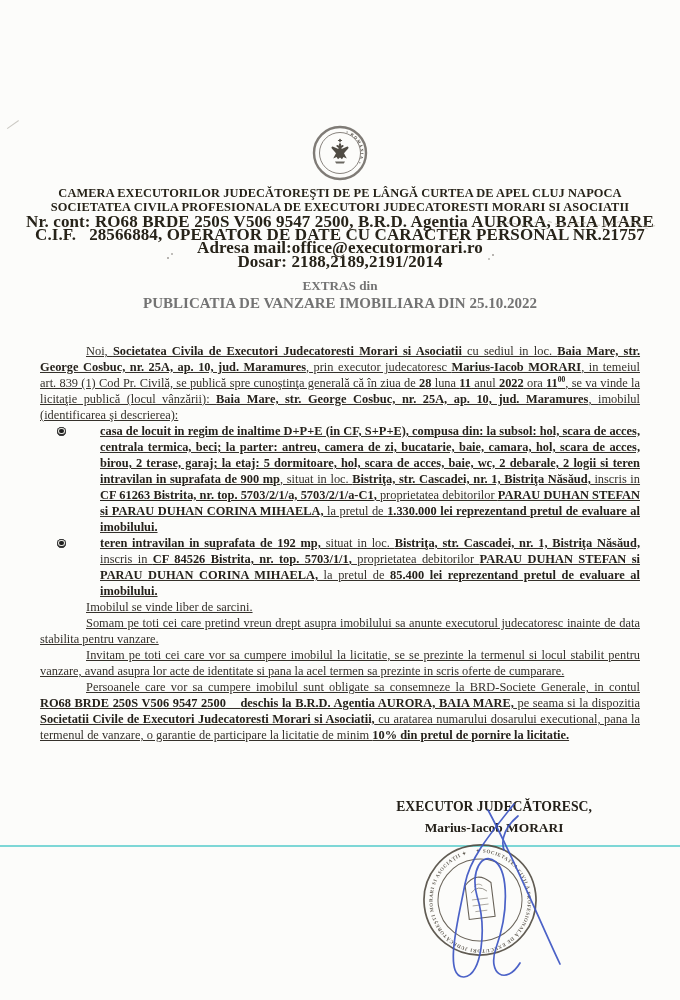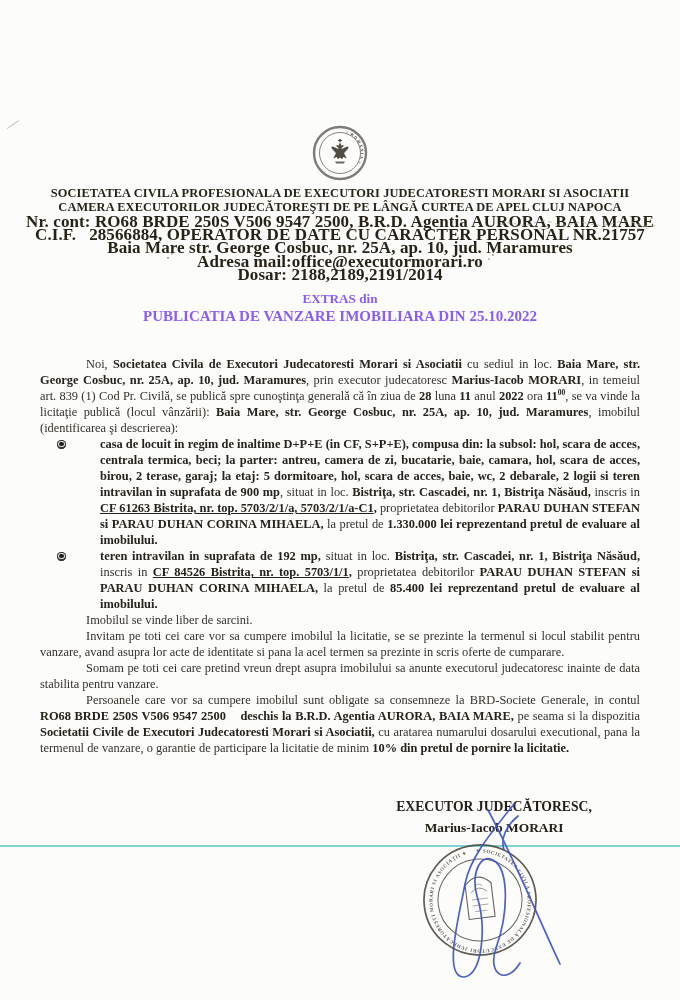--- a/index.html
+++ b/index.html
@@ -8,26 +8,26 @@
     background:#fcfcfa;overflow:hidden;
     font-family:"Liberation Serif","DejaVu Serif",serif;
     color:#332f29;
   }
   
   .seal-wrap{padding-top:125px;text-align:center;}
   .letterhead{text-align:center;margin-top:2px;}
   .hl{font-weight:bold;font-size:17px;line-height:13.3px;color:#272319;letter-spacing:.1px;}
   .hl-lg{font-size:12.4px;line-height:13.9px;}
   
-  .doc-title{text-align:center;margin-top:9px;font-weight:bold;color:#8b5cf6;}
+  .doc-title{text-align:center;margin-top:9px;font-weight:bold;color:#737373;}
   .t1{font-size:13.2px;line-height:17px;}
   .t2{font-size:15px;line-height:18px;}
   
   .bodytext{margin:31px 64px 0 40px;width:600px;font-size:12.4px;line-height:16px;
-    text-align:justify;color:#35312b;}
+    text-align:justify;color:#35312b;text-decoration:underline;}
   .bodytext p{margin:0;text-indent:46px;}
   .b{font-weight:bold;color:#26221c;}
   .u{text-decoration:underline;}
   sup{font-size:7.5px;line-height:0;vertical-align:super;}
   ul.props{list-style:none;margin:0;padding:0;}
   li.prop{position:relative;padding-left:60px;text-align:justify;}
   li.prop .bullet{
     position:absolute;left:17px;top:3.5px;width:9px;height:9px;border-radius:50%;
     background:radial-gradient(circle at 50% 50%, #2c2c2c 0 2.1px, #ececе6 2.5px 3px, #343434 3.3px 4.5px);
     background-color:#2c2c2c;
@@ -74,25 +74,24 @@
       <g fill="#3e3931" opacity="0.9">
         <path d="M28 17.5 l1.2 2.2 -0.4 1 1.8 -0.6 c1 0 1.4 1 .6 1.6 l-1.6 1 0 1.4 5.2 -2.4 c1.4 -.4 2.2 .8 1.4 1.9 l-4.2 4.6 2.8 5.4 -3.4 -1.6 -1.4 2.2 -2 -1.8 -2 1.8 -1.4 -2.2 -3.4 1.6 2.8 -5.4 -4.2 -4.6 c-.8 -1.1 0 -2.3 1.4 -1.9 l5.2 2.4 0 -1.4 -1.6 -1 c-.8 -.6 -.4 -1.6 .6 -1.6 l1.8 .6 -0.4 -1 z"></path>
         <rect x="27.3" y="13.8" width="1.4" height="3.4" rx=".5"></rect>
         <rect x="25.9" y="14.9" width="4.2" height="1.2" rx=".5"></rect>
         <path d="M23 36.5 h10 l-1.2 2 h-7.6 z" opacity=".85"></path>
       </g>
     </svg>
   </div>
 
   <div class="letterhead">
+    <div class="hl hl-lg">CAMERA EXECUTORILOR JUDECĂTOREŞTI DE PE LÂNGĂ CURTEA DE APEL CLUJ NAPOCA</div>
     <div class="hl hl-lg">SOCIETATEA CIVILA PROFESIONALA DE EXECUTORI JUDECATORESTI MORARI SI ASOCIATII</div>
-    <div class="hl hl-lg">CAMERA EXECUTORILOR JUDECĂTOREŞTI DE PE LÂNGĂ CURTEA DE APEL CLUJ NAPOCA</div>
     <div class="hl">Nr. cont: RO68 BRDE 250S V506 9547 2500, B.R.D. Agentia AURORA, BAIA MARE</div>
     <div class="hl">C.I.F.&nbsp;&nbsp;&nbsp;28566884, OPERATOR DE DATE CU CARACTER PERSONAL NR.21757</div>
-    <div class="hl">Baia Mare str. George Cosbuc, nr. 25A, ap. 10, jud. Maramures</div>
     <div class="hl">Adresa mail:office@executormorari.ro</div>
     <div class="hl">Dosar: 2188,2189,2191/2014</div>
   </div>
 
   <div class="doc-title">
     <div class="t1">EXTRAS din</div>
     <div class="t2">PUBLICATIA DE VANZARE IMOBILIARA DIN 25.10.2022</div>
   </div>
 
   <div class="bodytext">
@@ -101,22 +100,22 @@
       <li class="prop">
         <span class="bullet"></span>
         <span><span class="b">casa de locuit in regim de inaltime D+P+E (in CF, S+P+E), compusa din: la subsol: hol, scara de acces, centrala termica, beci; la parter: antreu, camera de zi, bucatarie, baie, camara, hol, scara de acces, birou, 2 terase, garaj; la etaj: 5 dormitoare, hol, scara de acces, baie, wc, 2 debarale, 2 logii si teren intravilan in suprafata de 900 mp</span><span>, situat in loc. </span><span class="b">Bistriţa, str. Cascadei, nr. 1, Bistriţa Năsăud,</span><span> inscris in </span><span class="b u">CF 61263 Bistrita, nr. top. 5703/2/1/a, 5703/2/1/a-C1</span><span class="b">,</span><span> proprietatea debitorilor </span><span class="b">PARAU DUHAN STEFAN si PARAU DUHAN CORINA MIHAELA,</span><span> la pretul de </span><span class="b">1.330.000 lei reprezentand pretul de evaluare al imobilului.</span></span>
       </li>
       <li class="prop">
         <span class="bullet"></span>
         <span><span class="b">teren intravilan in suprafata de 192 mp,</span><span> situat in loc. </span><span class="b">Bistriţa, str. Cascadei, nr. 1, Bistriţa Năsăud,</span><span> inscris in </span><span class="b u">CF 84526 Bistrita, nr. top. 5703/1/1</span><span class="b">,</span><span> proprietatea debitorilor </span><span class="b">PARAU DUHAN STEFAN si PARAU DUHAN CORINA MIHAELA,</span><span> la pretul de </span><span class="b">85.400 lei reprezentand pretul de evaluare al imobilului.</span></span>
       </li>
     </ul>
     <p><span>Imobilul se vinde liber de sarcini.</span></p>
+    <p><span>Somam pe toti cei care pretind vreun drept asupra imobilului sa anunte executorul judecatoresc inainte de data stabilita pentru vanzare.</span></p>
     <p><span>Invitam pe toti cei care vor sa cumpere imobilul la licitatie, se se prezinte la termenul si locul stabilit pentru vanzare, avand asupra lor acte de identitate si pana la acel termen sa prezinte in scris oferte de cumparare.</span></p>
-    <p><span>Somam pe toti cei care pretind vreun drept asupra imobilului sa anunte executorul judecatoresc inainte de data stabilita pentru vanzare.</span></p>
     <p><span>Persoanele care vor sa cumpere imobilul sunt obligate sa consemneze la BRD-Societe Generale, in contul </span><span class="b">RO68 BRDE 250S V506 9547 2500</span><span>&nbsp;&nbsp;&nbsp; </span><span class="b">deschis la B.R.D. Agentia AURORA, BAIA MARE,</span><span> pe seama si la dispozitia </span><span class="b">Societatii Civile de Executori Judecatoresti Morari si Asociatii,</span><span> cu aratarea numarului dosarului executional, pana la termenul de vanzare, o garantie de participare la licitatie de minim </span><span class="b">10% din pretul de pornire la licitatie.</span></p>
   </div>
 
   <div class="sig">
     <div class="role">EXECUTOR JUDECĂTORESC,</div>
     <div class="name">Marius-Iacob MORARI</div>
   </div>
 
   <div class="cyan-line"></div>
 

